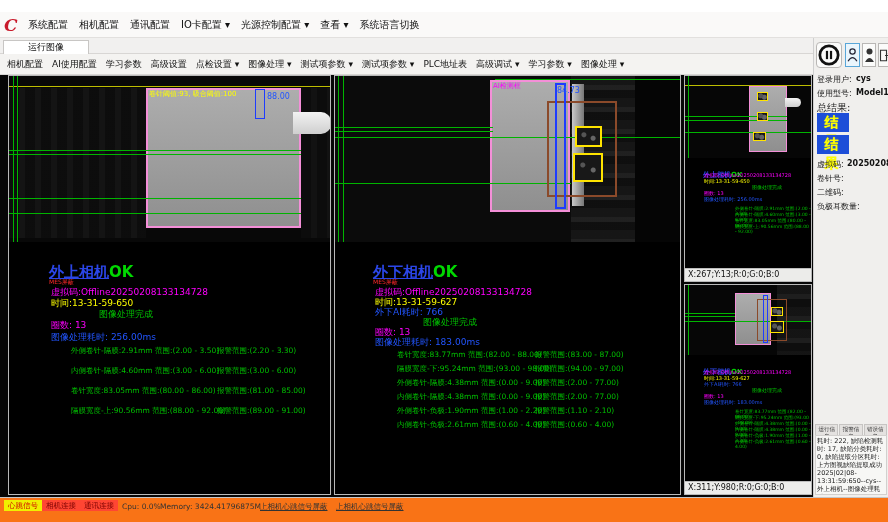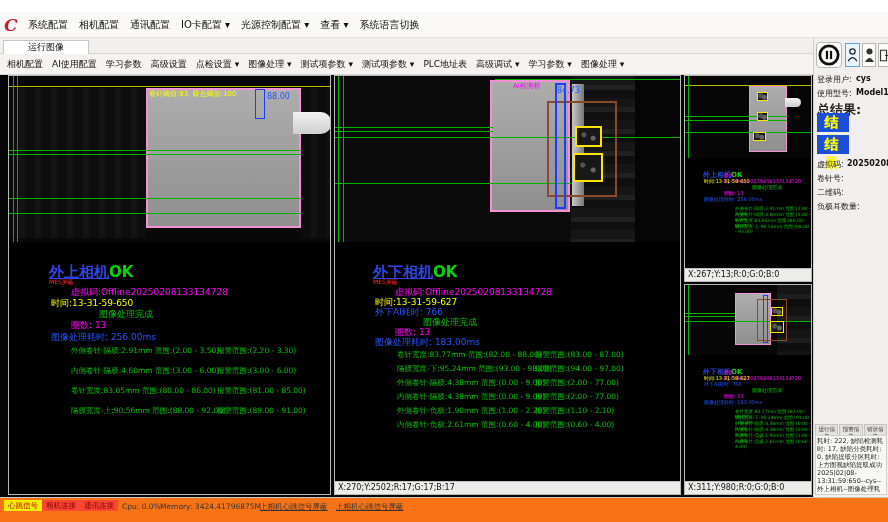--- a/index.html
+++ b/index.html
@@ -33,21 +33,21 @@
 
   
   .mainbg { position:absolute; left:0; top:75px; width:813px; height:422px; background:#060606; }
   .vpanel { position:absolute; background:#000; border:1px solid #b9b9b9; }
   .coordbar { position:absolute; left:0; bottom:0; width:100%; height:13px; background:#ececea;
     border-top:1px solid #bdbdbd; color:#111; font-size:8px; line-height:12px; padding-left:3px; }
 
   
   .c-blue  { color:#2b46e8; }
   .c-okg   { color:#00d800; }
-  .c-mag   { color:#ff00ff;margin-left:20px; }
+  .c-mag   { color:#ff00ff; }
   .c-yel   { color:#ffff00; }
   .c-grn   { color:#00c000;padding-left:48px; }
   .c-inf   { color:#2255ff; }
   .c-red   { color:#ff2a2a; }
   .t15 { font-size:15px; font-weight:bold; }
   .t9  { font-size:9px; }
   .t8  { font-size:8px; }
   .t75 { font-size:7.5px; }
   .t7  { font-size:7px; }
   .t6  { font-size:6px; }
@@ -210,21 +210,20 @@
     <span class="abs c-grn t75" style="left:14px;top:288px">隔膜宽度-下:95.24mm 范围:(93.00 - 98.00)</span>
     <span class="abs c-grn t75" style="left:152px;top:288px">报警范围:(94.00 - 97.00)</span>
     <span class="abs c-grn t75" style="left:14px;top:302px">外侧卷针-隔膜:4.38mm 范围:(0.00 - 9.00)</span>
     <span class="abs c-grn t75" style="left:152px;top:302px">报警范围:(2.00 - 77.00)</span>
     <span class="abs c-grn t75" style="left:14px;top:316px">内侧卷针-隔膜:4.38mm 范围:(0.00 - 9.00)</span>
     <span class="abs c-grn t75" style="left:152px;top:316px">报警范围:(2.00 - 77.00)</span>
     <span class="abs c-grn t75" style="left:14px;top:330px">外侧卷针-负极:1.90mm 范围:(1.00 - 2.20)</span>
     <span class="abs c-grn t75" style="left:152px;top:330px">报警范围:(1.10 - 2.10)</span>
     <span class="abs c-grn t75" style="left:14px;top:344px">内侧卷针-负极:2.61mm 范围:(0.60 - 4.00)</span>
     <span class="abs c-grn t75" style="left:152px;top:344px">报警范围:(0.60 - 4.00)</span>
-    <div class="coordbar">X:270;Y:2502;R:17;G:17;B:17</div>
   </div>
 
   <div class="vpanel" style="left:684px;top:75px;width:128px;height:207px">
     <div class="abs" style="left:0;top:0;width:126px;height:82px;background:#060606;overflow:hidden">
       <div class="yline" style="left:0;top:9px;width:126px;height:1px"></div>
       <div class="gline" style="left:3px;top:0;width:1px;height:82px"></div>
       <div class="grayrect" style="left:64px;top:10px;width:38px;height:66px;border-width:1px"></div>
       <div class="gline" style="left:0;top:40px;width:102px;height:1px"></div>
       <div class="gline" style="left:0;top:44px;width:102px;height:1px"></div>
       <div class="gline" style="left:0;top:56px;width:126px;height:1px"></div>
@@ -314,21 +313,21 @@
       <svg width="13" height="15" viewBox="0 0 16 18">
         <path d="M2 2 h8 v14 h-8 z" fill="none" stroke="#333" stroke-width="1.5"></path>
         <path d="M8 9 h7 M12 6 l3 3 -3 3" fill="none" stroke="#333" stroke-width="1.5"></path>
       </svg>
     </div>
 
     <span class="sb-label" style="left:3px;top:36px">登录用户:</span>
     <span class="sb-label sb-value" style="left:42px;top:36px">cys</span>
     <span class="sb-label" style="left:3px;top:50px">使用型号:</span>
     <span class="sb-label sb-value" style="left:42px;top:50px">Model1</span>
-    <span class="sb-label" style="left:3px;top:63px;font-weight:bold;font-size:13px">总结果:</span>
+    <span class="sb-label" style="left:3px;top:63px;font-weight:normal;font-size:10px">总结果:</span>
     <div class="resultbox" style="top:75px">结果</div>
     <div class="resultbox" style="top:97px">结果</div>
     <span class="sb-label" style="left:3px;top:121px">虚拟码:</span>
     <span class="sb-label sb-value" style="left:33px;top:121px">20250208</span>
     <span class="sb-label" style="left:3px;top:135px">卷针号:</span>
     <span class="sb-label" style="left:3px;top:149px">二维码:</span>
     <span class="sb-label" style="left:3px;top:163px">负极耳数量:</span>
 
     <div class="infotabs">
       <span class="infotab">运行信息</span>

